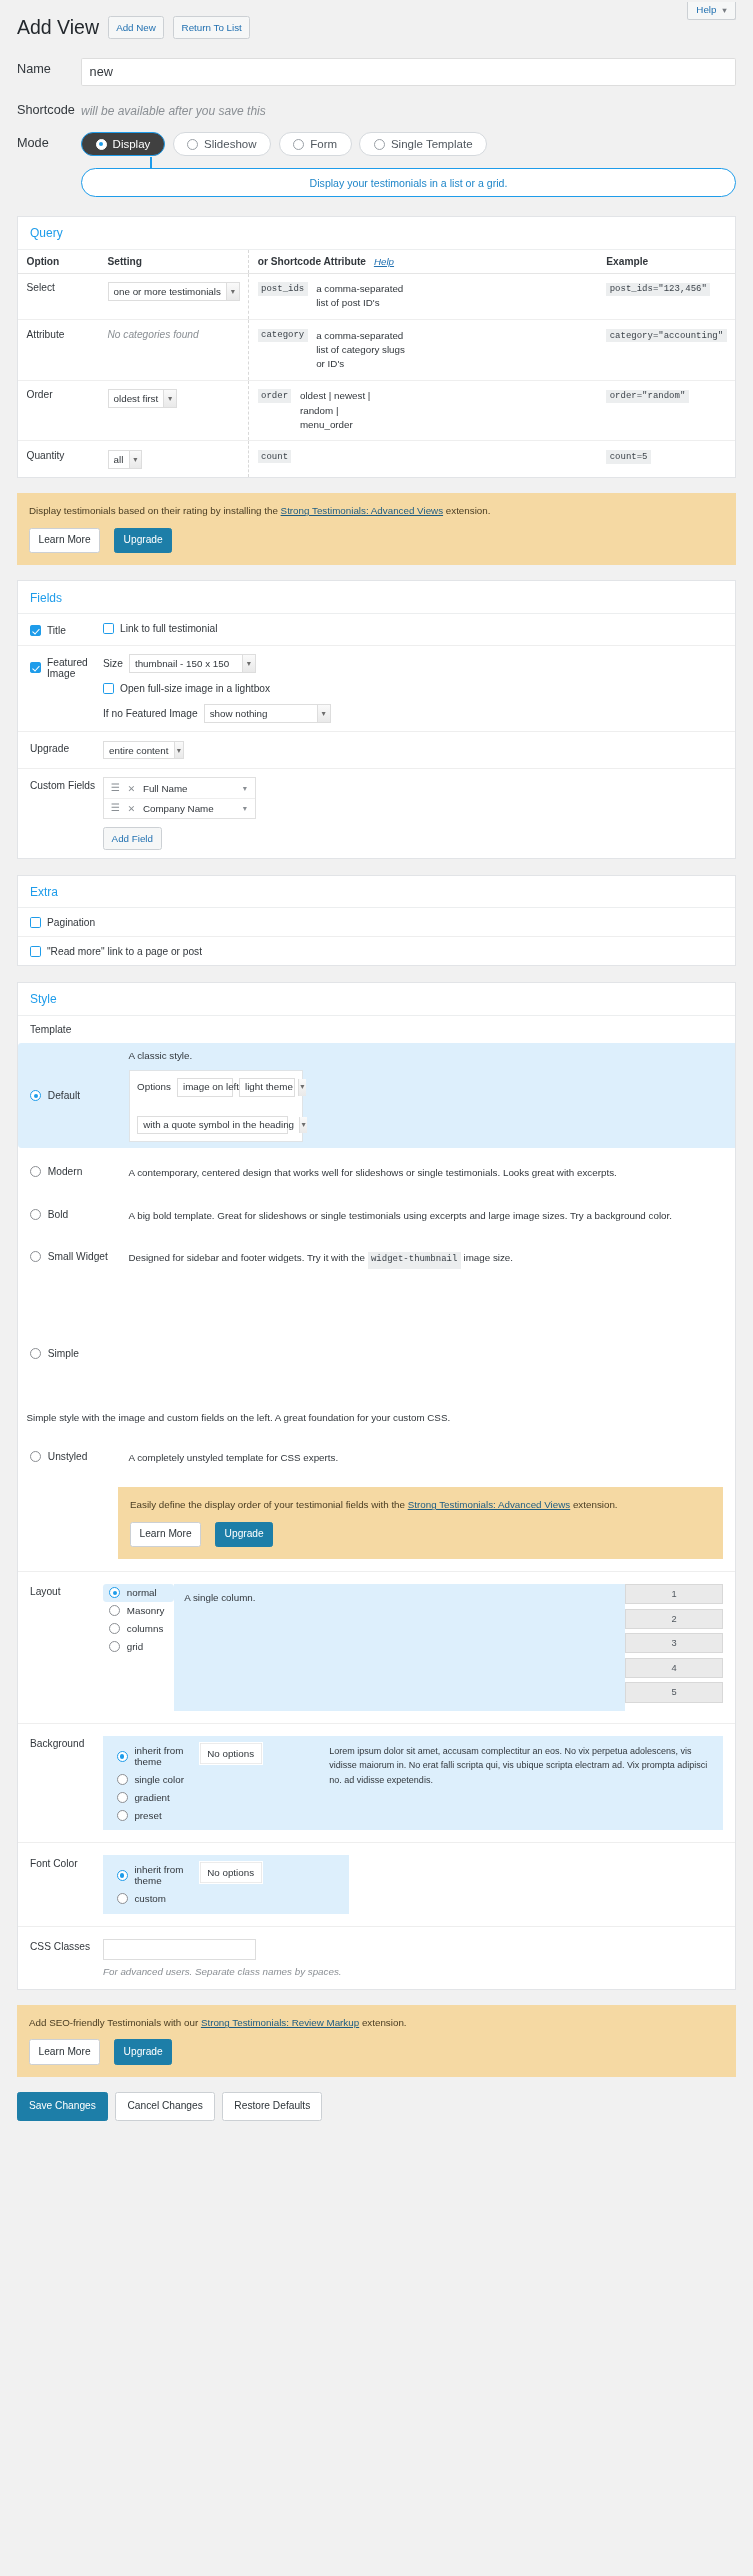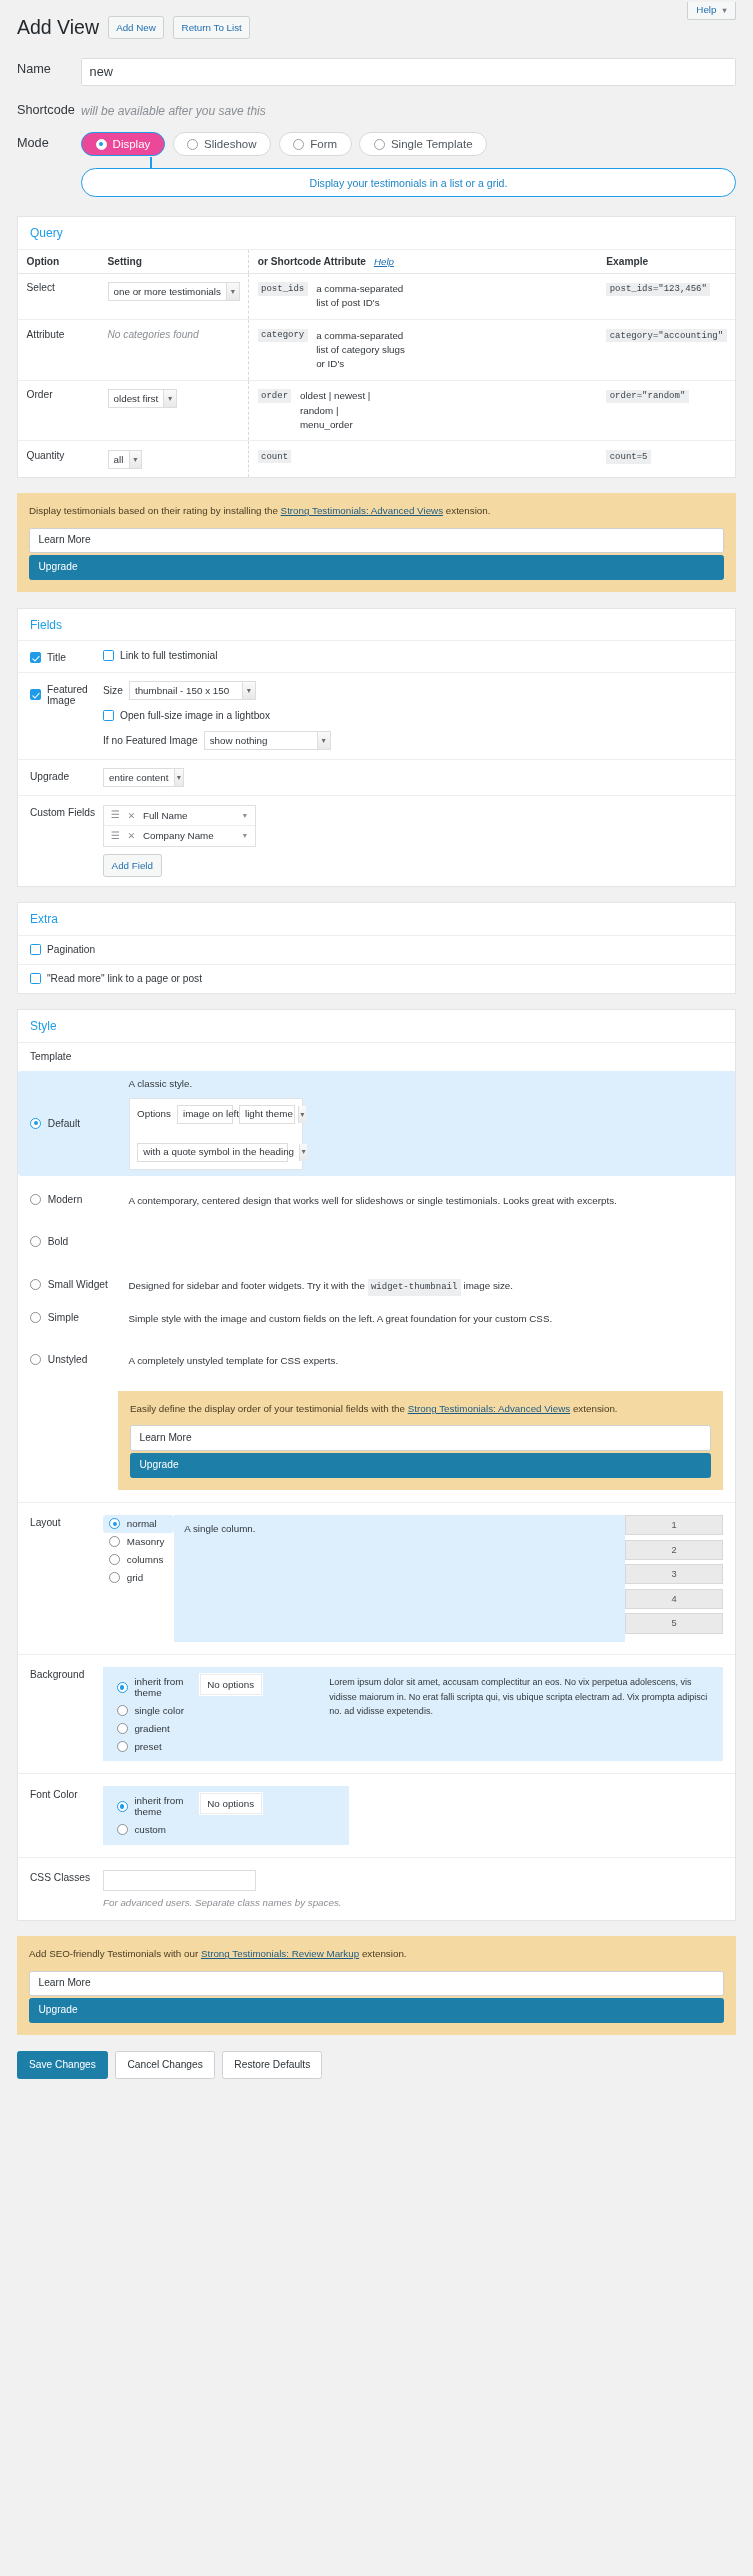--- a/index.html
+++ b/index.html
@@ -44,21 +44,21 @@
   .muted-italic { font-style:italic; color:#8a8f94; font-size:12px; padding-top:5.1px; display:block; }
 
   
   .mode-wrap { position:relative; }
   .mode-pills { display:flex; gap:7.6px; }
   .pill {
     display:flex; align-items:center; gap:6px; border-radius:17px;
     padding:5.1px 13.6px; font-size:11.5px; cursor:pointer; background:#fff;
     border:0.8px solid #d5d9dd; color:#50575e; white-space:nowrap;
   }
-  .pill.active { background:#ec4899; border-color:#1e9cea; color:#fff; }
+  .pill.active { background:#404040; border-color:#1e9cea; color:#fff; }
   .radio {
     width:11px; height:11px; border-radius:50%; border:0.8px solid #9aa0a6;
     background:#fff; flex:0 0 11px; position:relative;
   }
   .pill.active .radio { border-color:#fff; }
   .pill.active .radio::after {
     content:""; position:absolute; left:2.5px; top:2.5px; width:4.2px; height:4.2px;
     border-radius:50%; background:#1e9cea;
   }
   .mode-desc {
@@ -101,21 +101,21 @@
   .sel .sel-val { padding:1.7px 5.1px; display:flex; align-items:center; white-space:nowrap; }
   .sel .sel-arrow {
     width:12.7px; border-left:0.8px solid #ddd; background:linear-gradient(#fafafa,#e9e9e9);
     display:flex; align-items:center; justify-content:center; color:#6d6d6d; font-size:6.8px;
   }
 
   
   .notice { background:#f5d9a3; padding:11px 12px 12px 12px; margin-bottom:15.3px; }
   .notice p { margin:0 0 8.5px 0; font-size:9.8px; color:#4a3d22; line-height:1.5; }
   .notice a { color:#1d5c82; text-decoration:underline; }
-  .notice .btns { display:flex; gap:2px;flex-direction:column; }
+  .notice .btns { display:flex; gap:14px; }
 
   
   .frow { display:flex; padding:8.5px 12px; border-bottom:0.8px solid #eee; align-items:flex-start; }
   .frow:last-child { border-bottom:none; }
   .frow-label { width:73px; flex:0 0 73px; font-size:10.2px; color:#32373c; padding-top:2.5px; }
   .frow-body { flex:1; }
   .cb {
     width:11px; height:11px; border:0.8px solid #1e9cea; border-radius:1.7px; background:#fff;
     display:inline-block; vertical-align:-1.7px; flex:0 0 11px; position:relative;
   }
@@ -475,33 +475,34 @@
           <span>Modern</span>
         </div>
         <div class="tpl-desc-cell">A contemporary, centered design that works well for slideshows or single testimonials. Looks great with excerpts.</div>
       </div>
 
       <div class="tpl-row" style="margin-top:13.6px;">
         <div class="tpl-radio-cell">
           <span class="radio-o"></span>
           <span>Bold</span>
         </div>
+        <div class="tpl-desc-cell">A big bold template. Great for slideshows or single testimonials using excerpts and large image sizes. Try a background color.</div>
       </div>
 
       <div class="tpl-row" style="margin-top:13.6px;">
         <div class="tpl-radio-cell">
           <span class="radio-o"></span>
           <span>Small Widget</span>
         </div>
         <div class="tpl-desc-cell">
           <span>Designed for sidebar and footer widgets. Try it with the </span><span class="code">widget-thumbnail</span><span> image size.</span>
         </div>
       </div>
 
-      <div class="tpl-row" style="margin-top:4px;">
+      <div class="tpl-row" style="margin-top:28px;flex-direction:column;">
         <div class="tpl-radio-cell">
           <span class="radio-o"></span>
           <span>Simple</span>
         </div>
         <div class="tpl-desc-cell">Simple style with the image and custom fields on the left. A great foundation for your custom CSS.</div>
       </div>
 
       <div class="tpl-row" style="margin-top:13.6px;">
         <div class="tpl-radio-cell">
           <span class="radio-o"></span>

